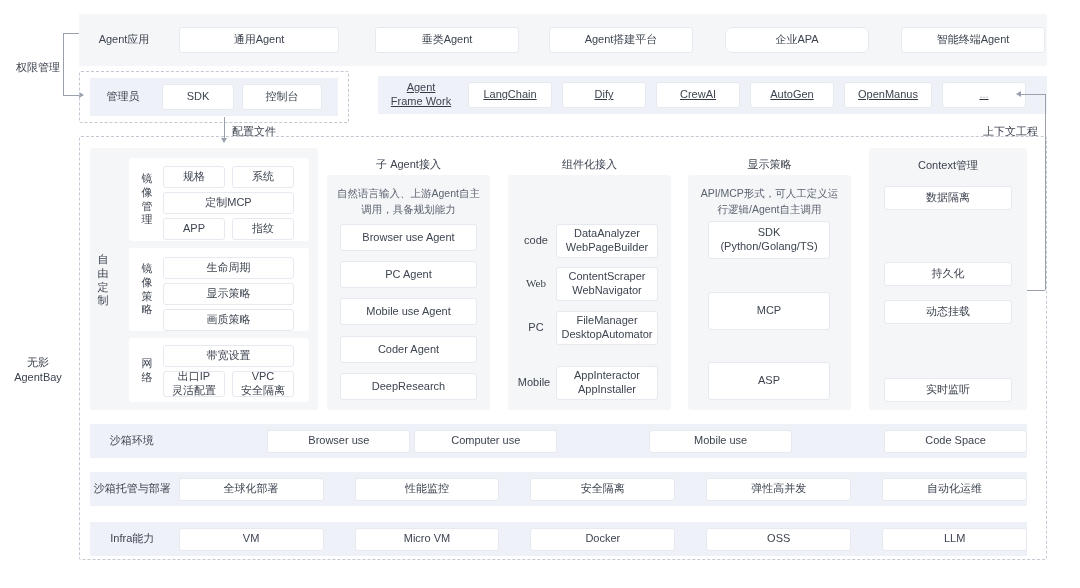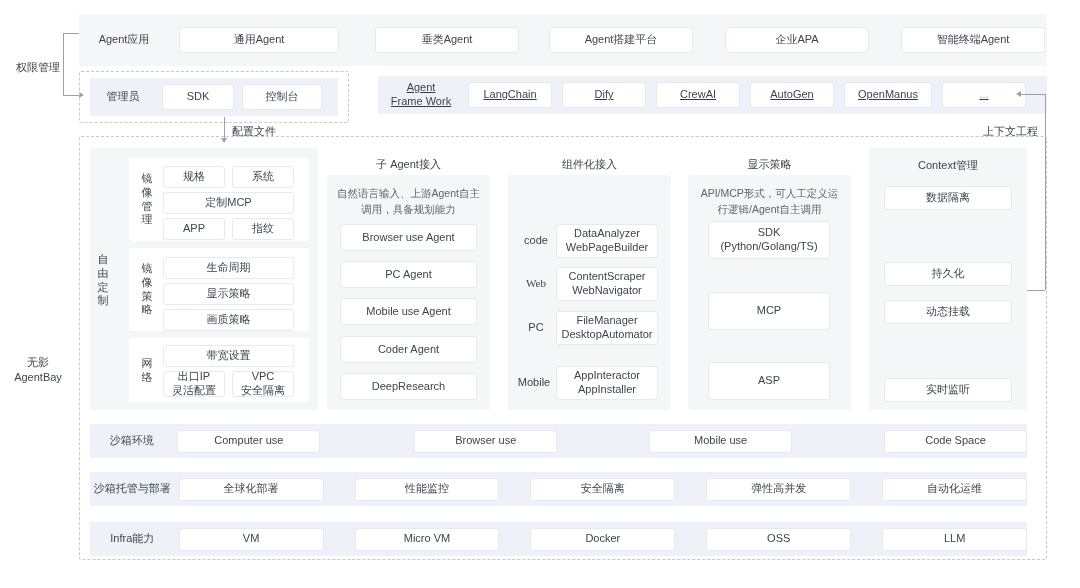--- a/index.html
+++ b/index.html
@@ -188,22 +188,22 @@
 
   <div class="panel" style="left:869px;top:148px;width:158px;height:262px;"></div>
   <div class="panel-title" style="left:869px;top:158px;width:158px;">Context管理</div>
   <div class="chip" style="position:absolute;left:884px;top:186px;width:128px;height:24px;">数据隔离</div>
   <div class="chip" style="position:absolute;left:884px;top:262px;width:128px;height:24px;">持久化</div>
   <div class="chip" style="position:absolute;left:884px;top:300px;width:128px;height:24px;">动态挂载</div>
   <div class="chip" style="position:absolute;left:884px;top:378px;width:128px;height:24px;">实时监听</div>
 
   <div class="band band-blue" style="left:90px;top:424px;width:937px;height:34px;">
     <div class="rowlabel" style="width:86px;height:34px;">沙箱环境</div>
+    <div class="chip" style="width:147px;height:23px;margin-left:94px;">Browser use</div>
     <div class="chip" style="width:147px;height:23px;margin-left:4px;">Computer use</div>
-    <div class="chip" style="width:147px;height:23px;margin-left:94px;">Browser use</div>
     <div class="chip" style="width:147px;height:23px;margin-left:92px;">Mobile use</div>
     <div class="chip" style="width:147px;height:23px;margin-left:92px;">Code Space</div>
   </div>
 
   <div class="band band-blue" style="left:90px;top:472px;width:937px;height:34px;">
     <div class="rowlabel" style="width:86px;height:34px;">沙箱托管与部署</div>
     <div class="chip" style="width:147px;height:23px;margin-left:4px;">全球化部署</div>
     <div class="chip" style="width:147px;height:23px;margin-left:31px;">性能监控</div>
     <div class="chip" style="width:147px;height:23px;margin-left:31px;">安全隔离</div>
     <div class="chip" style="width:147px;height:23px;margin-left:31px;">弹性高并发</div>

